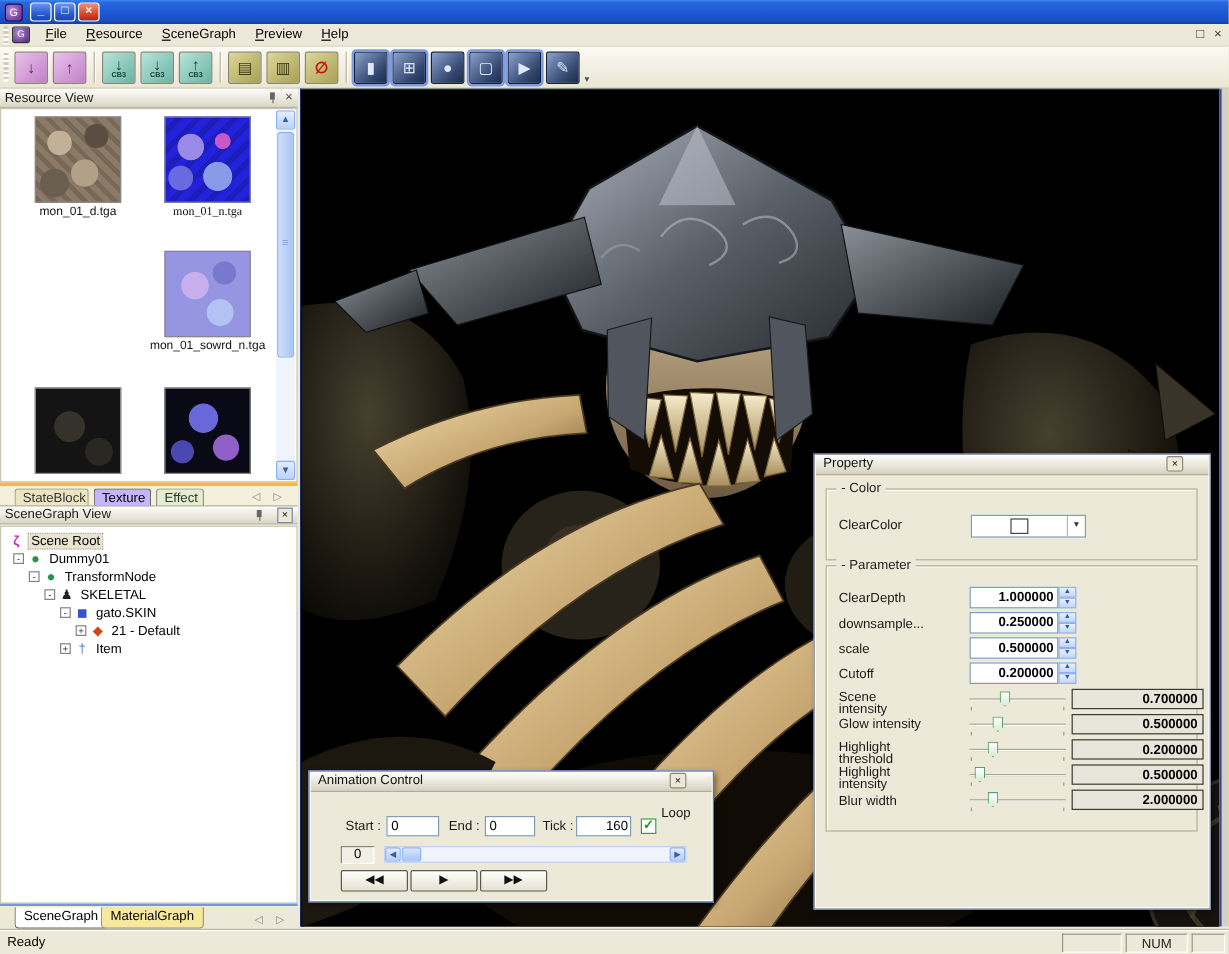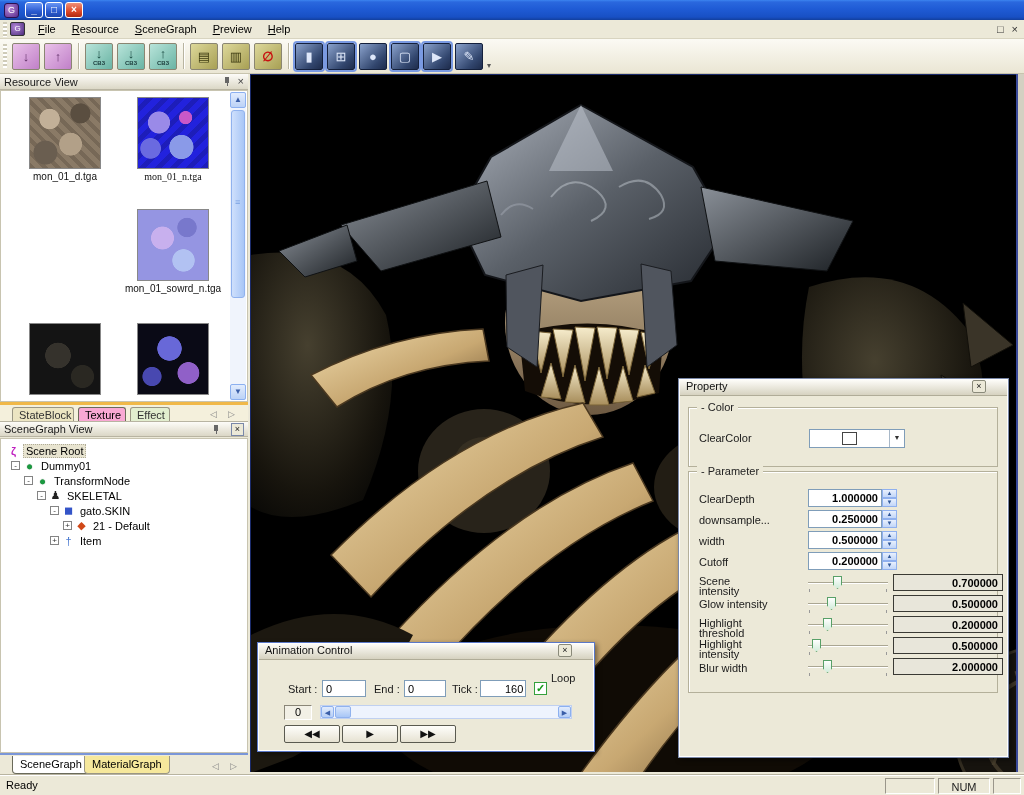--- a/index.html
+++ b/index.html
@@ -103,21 +103,21 @@
     color:#3a5ea8; font-size:8px; line-height:14px; text-align:center; }
   .xp-thumbv { position:absolute; left:1px; width:14px;
     background:linear-gradient(90deg,#cfe0fc,#a8c6f6); border:1px solid #90b2ee; border-radius:3px; }
   .xp-thumbv::after { content:"≡"; position:absolute; left:3px; top:50%; margin-top:-7px; color:#7aa0e0; font-size:9px; }
 
   
   #mid-tabs { position:absolute; left:0; top:328px; width:248px; height:19px; background:#f4f0dc;
     border-top:3px solid #f0b848; }
   .tab { position:absolute; top:2px; height:17px; padding:1px 6px; border:1px solid #9a9684;
     border-bottom:none; border-radius:3px 3px 0 0; background:#ece5c2; color:#333; }
-  .tab.active { background:#f9a8d4; font-weight:normal; color:#000; border-color:#6a6a5a; }
+  .tab.active { background:#c4b5fd; font-weight:normal; color:#000; border-color:#6a6a5a; }
   .tab.green { background:#e2eecf; }
   .tab-arrows { position:absolute; top:4px; color:#888; font-size:9px; }
 
   
   #scenegraph-view { position:absolute; left:0; top:347px; width:248px; height:332px; }
   #scenegraph-view .panel-header { border-top:1px solid #b8b4a2; }
   .hdr-xbox { width:13px; height:13px; border:1px solid #7a88a8; background:#ece9d8;
     font-size:9px; line-height:11px; text-align:center; color:#222; margin-left:4px; }
   #tree-body { position:absolute; left:0; top:17px; width:248px; height:315px;
     background:#fff; border:1px solid #c8c4b0; overflow:hidden; padding-top:4px; }
@@ -506,21 +506,21 @@
 
       <span class="prop-label" style="left:10px; top:42px;">downsample...</span>
       <div class="spin" style="left:119px; top:38px;">
         <div class="spin-val">0.250000</div>
         <div class="spin-btns">
             <div>▲</div>
             <div>▼</div>
           </div>
       </div>
 
-      <span class="prop-label" style="left:10px; top:63px;">width</span>
+      <span class="prop-label" style="left:10px; top:63px;">scale</span>
       <div class="spin" style="left:119px; top:59px;">
         <div class="spin-val">0.500000</div>
         <div class="spin-btns">
             <div>▲</div>
             <div>▼</div>
           </div>
       </div>
 
       <span class="prop-label" style="left:10px; top:84px;">Cutoff</span>
       <div class="spin" style="left:119px; top:80px;">

